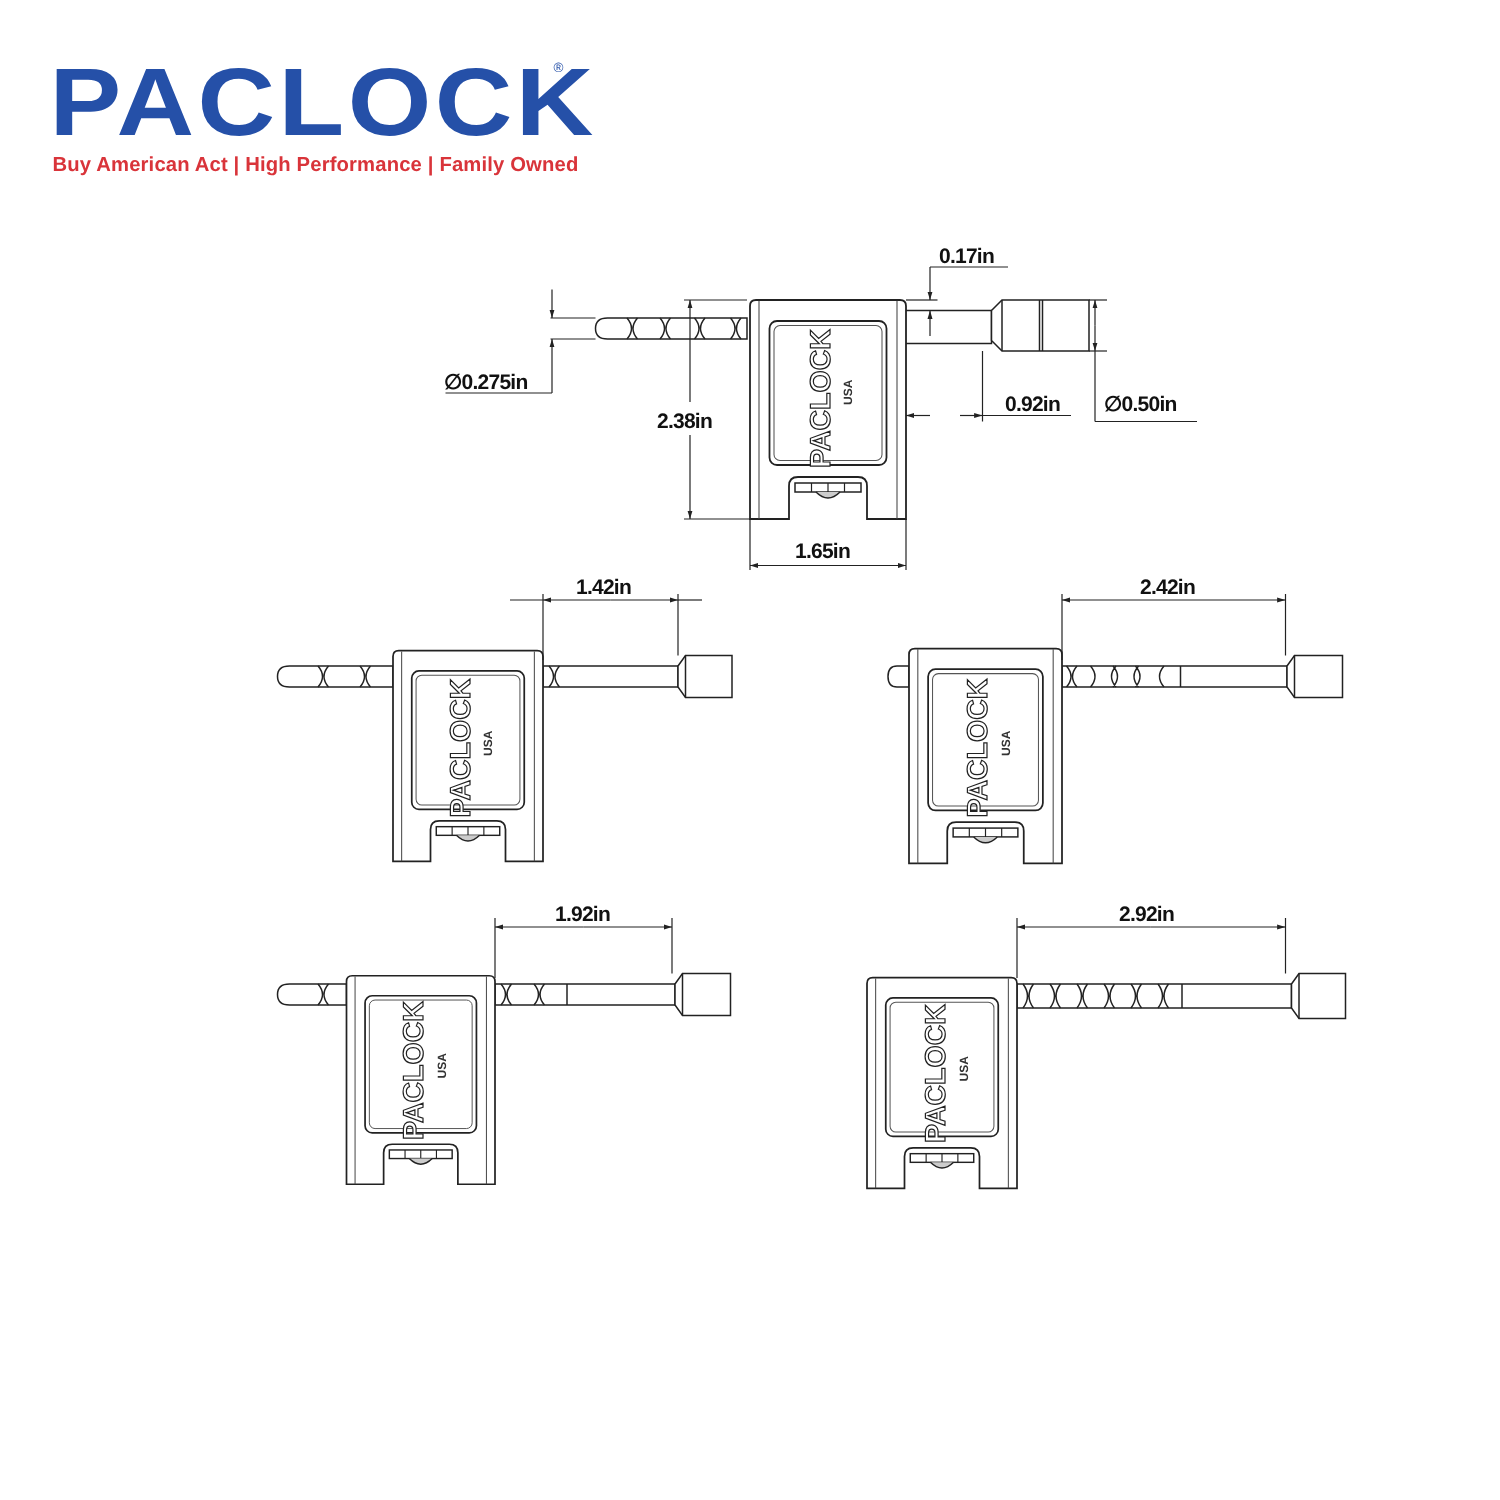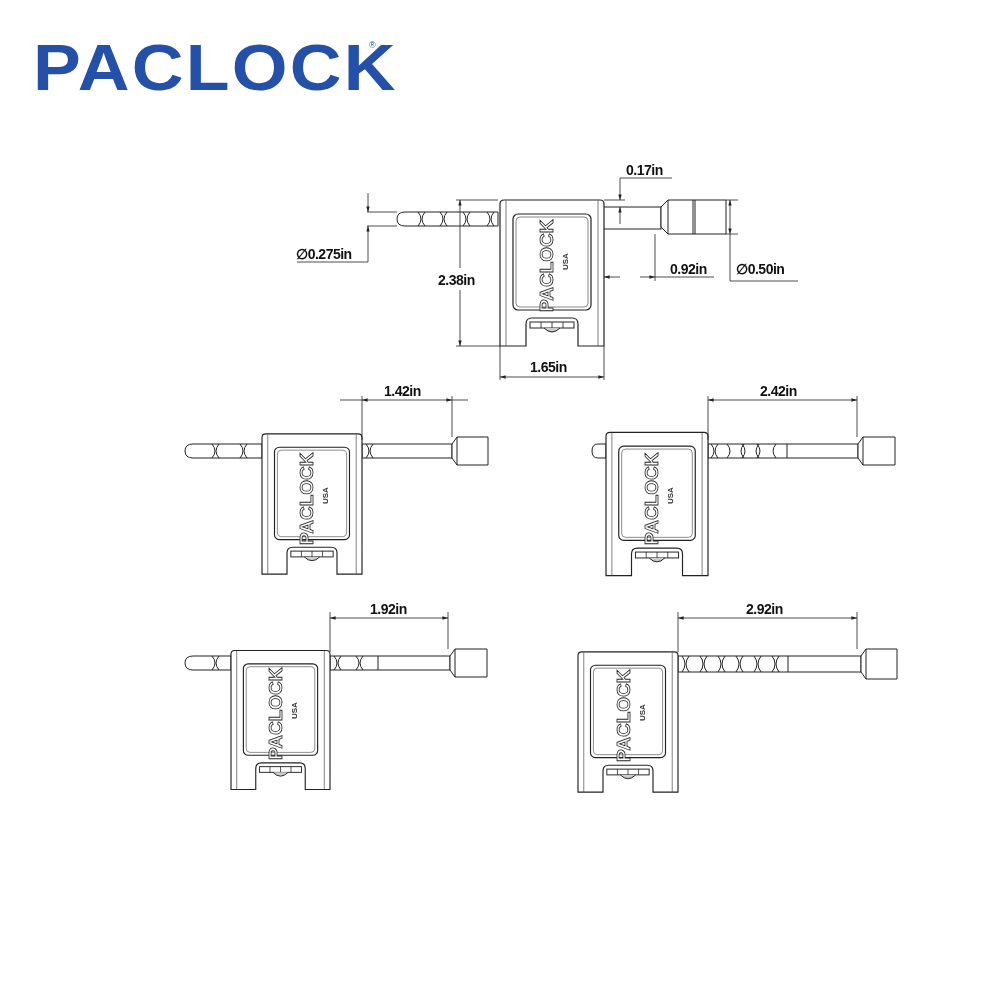--- a/index.html
+++ b/index.html
@@ -10,20 +10,21 @@
   .tagline { position:absolute; left:2px; top:64px; font-size:13.5px; font-weight:bold; color:#d9343a; white-space:nowrap; letter-spacing:0.1px; }
   svg.drawing { position:absolute; left:0; top:0; }
   .dim-label { font-family:"Liberation Sans", sans-serif; font-size:14px; font-weight:bold; fill:#111; letter-spacing:-0.5px; }
 </style>
 </head>
 <body>
 
 <div class="logo">
   <span class="logo-word">PACLOCK</span>
   <span class="logo-reg">®</span>
+  <div class="tagline">Buy American Act | High Performance | Family Owned</div>
 </div>
 
 <svg class="drawing" width="1000" height="1000" viewBox="0 0 1000 1000">
   <defs>
     <marker id="arr" viewBox="0 0 10 10" refX="10" refY="5" markerWidth="7" markerHeight="7" orient="auto-start-reverse">
       <path d="M0,2 L10,5 L0,8 z" fill="#222"></path>
     </marker>
 
     <symbol id="lockbody" viewBox="0 0 104 146" overflow="visible">
       <path d="M4,0 H100 Q104,0 104,4 V146 H78 V124 Q78,118 72,118 H32 Q26,118 26,124 V146 H0 V4 Q0,0 4,0 Z" fill="#fff" stroke="#222" stroke-width="1.2"></path>

